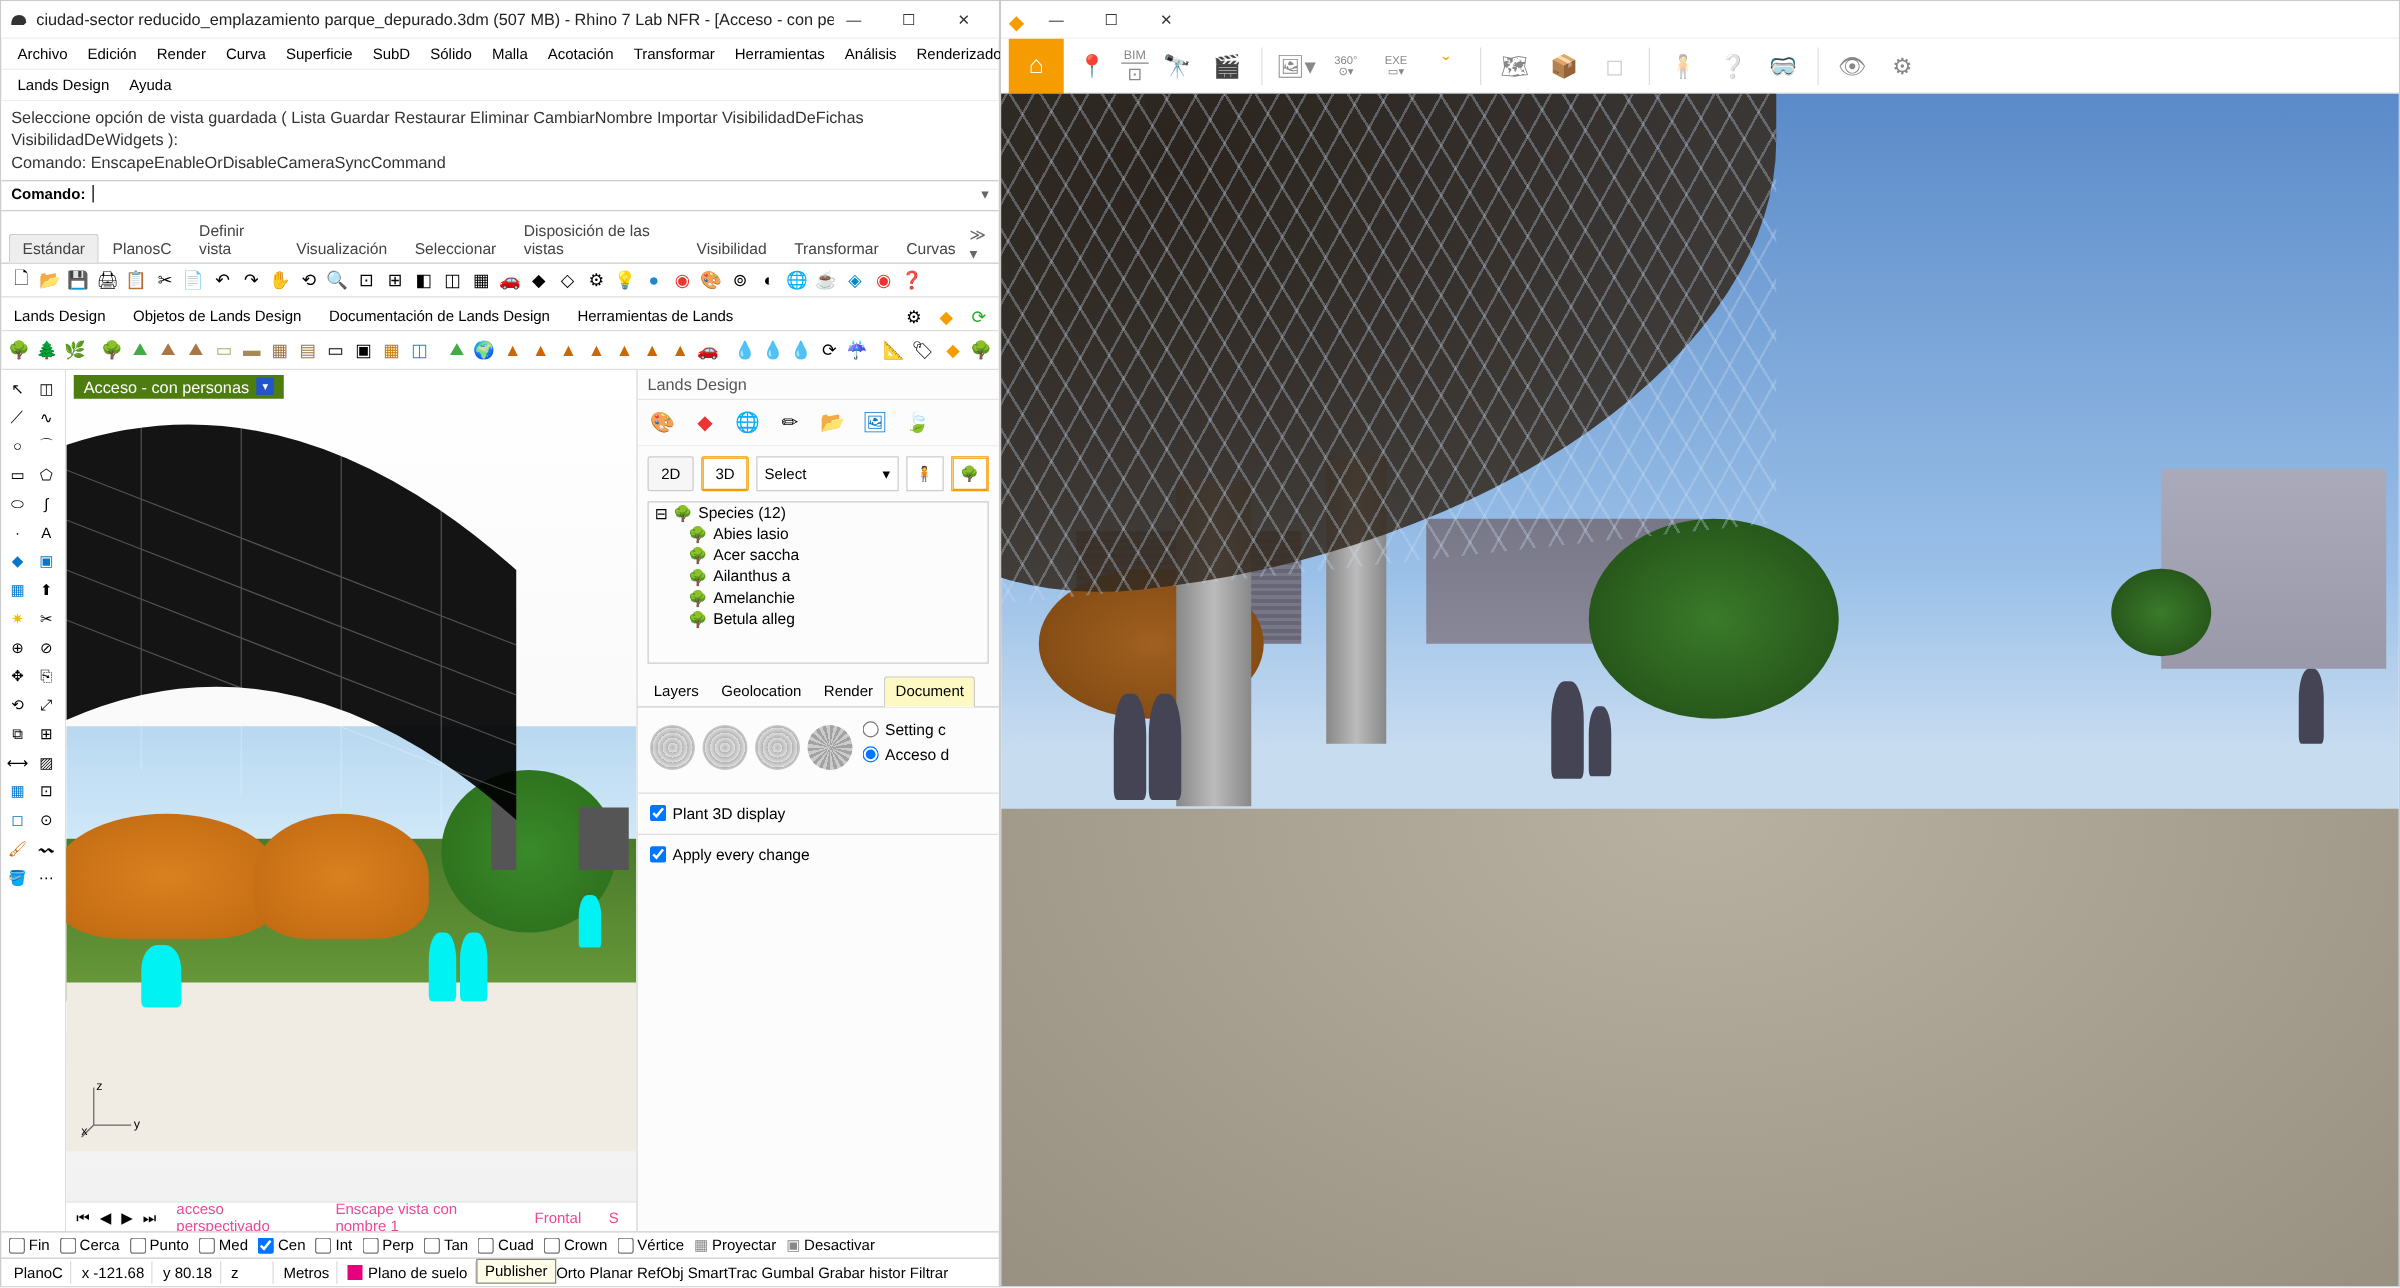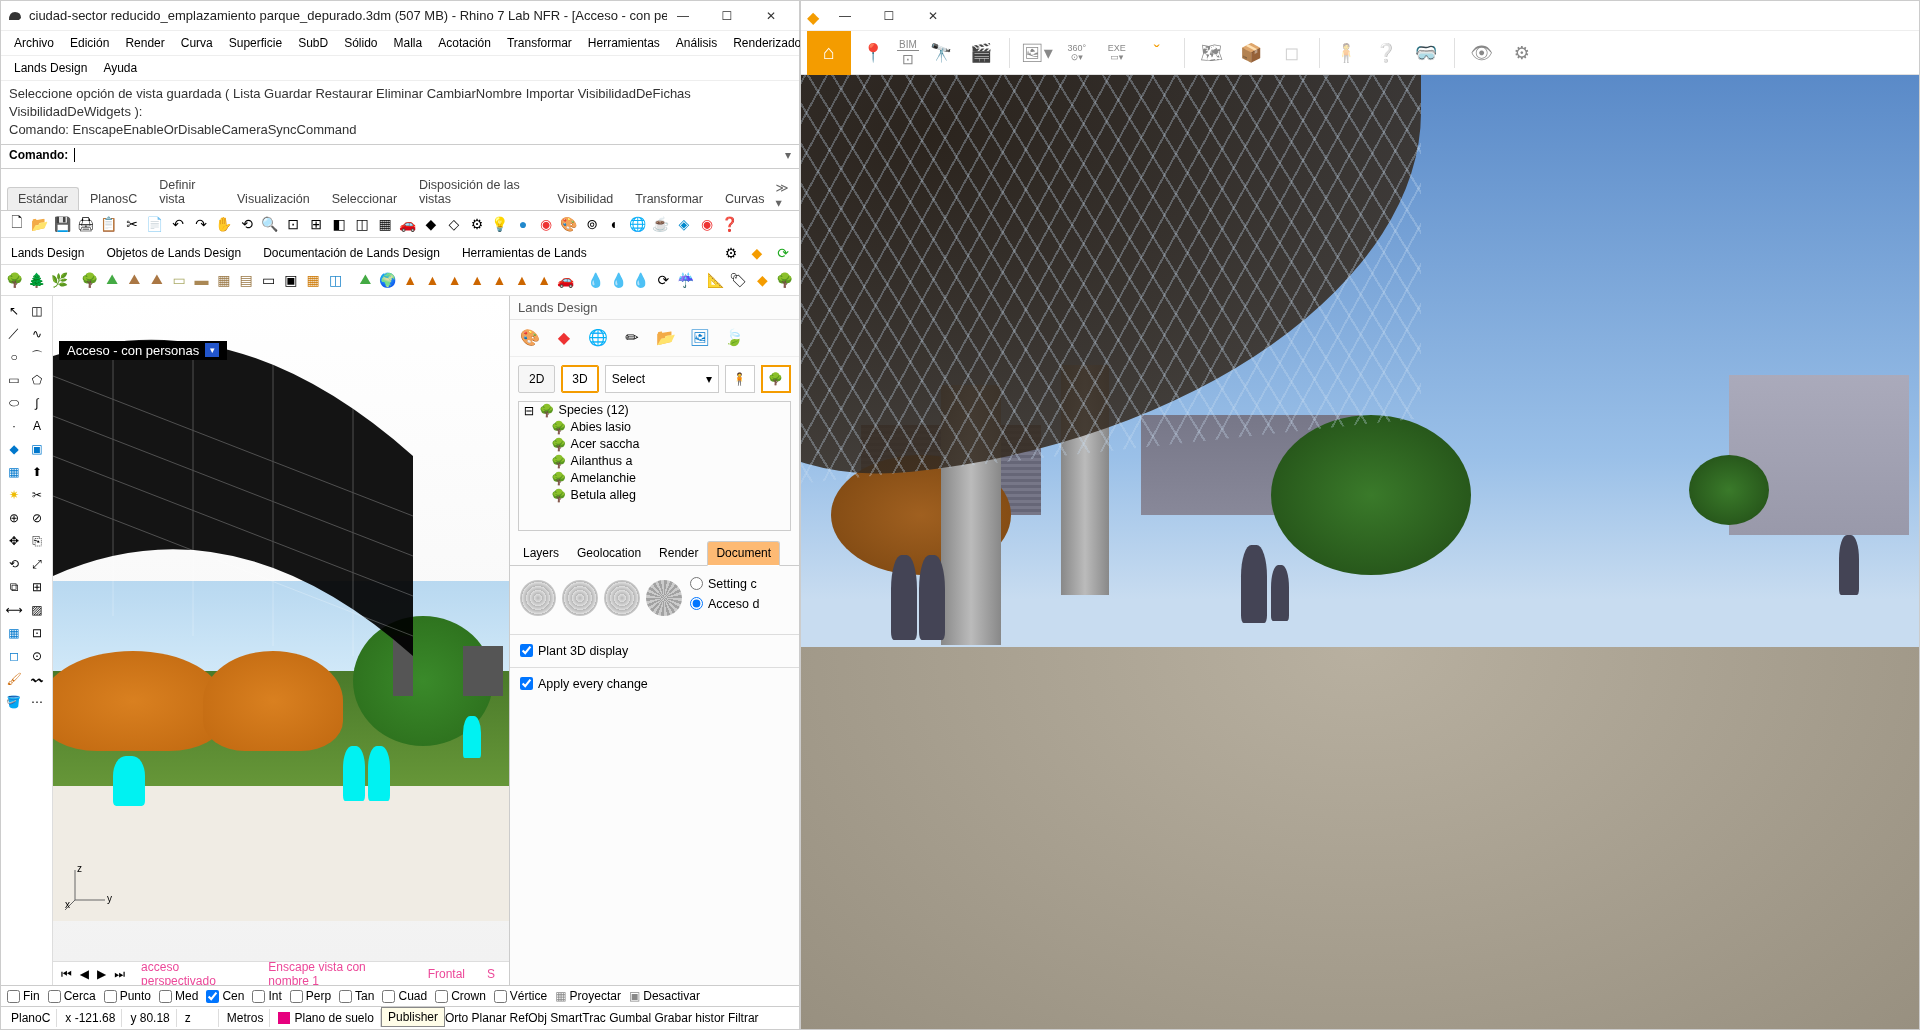--- a/index.html
+++ b/index.html
@@ -23,21 +23,21 @@
 .tb-ico { width: 20px; height: 20px; display: flex; align-items: center; justify-content: center; font-size: 14px; border-radius: 2px; cursor: pointer; }
 .ldtabs { display: flex; align-items: center; padding: 4px 6px 0; gap: 14px; border-bottom: 1px solid #ddd; }
 .ldtabs .tab { padding: 4px 4px; cursor: pointer; }
 .ldtabs .right { margin-left: auto; display: flex; gap: 6px; align-items: center; }
 .toolbar2 { display: flex; gap: 2px; padding: 4px 4px; border-bottom: 1px solid #ddd; }
 .tb2-ico { width: 22px; height: 22px; display: flex; align-items: center; justify-content: center; font-size: 14px; cursor: pointer; }
 .main-area { flex: 1; display: flex; overflow: hidden; }
 .left-tools { width: 52px; background: #fff; border-right: 1px solid #ddd; display: flex; flex-wrap: wrap; align-content: flex-start; gap: 1px; padding: 4px 2px; }
 .lt-ico { width: 22px; height: 22px; display: flex; align-items: center; justify-content: center; font-size: 12px; cursor: pointer; border-radius: 2px; }
 .viewport { flex: 1; position: relative; background: #fff; display: flex; flex-direction: column; }
-.vp-title { position: absolute; top: 4px; left: 6px; background: #000000; color: #fff; padding: 2px 8px; font-size: 13px; display: flex; align-items: center; gap: 6px; z-index: 2; margin-top: 41px; }
+.vp-title { position: absolute; top: 4px; left: 6px; background: #4d7c0f; color: #fff; padding: 2px 8px; font-size: 13px; display: flex; align-items: center; gap: 6px; z-index: 2; }
 .vp-title .dd { background: #2255cc; width: 14px; height: 14px; display: flex; align-items: center; justify-content: center; font-size: 9px; }
 .vp-canvas { flex: 1; background: linear-gradient(#fff,#f2f2f2); position: relative; overflow: hidden; }
 .structure { position: absolute; left: 0; top: 20px; width: 380px; height: 360px; }
 .sky-band { position: absolute; top: 285px; left: 0; right: 0; height: 90px; background: linear-gradient(#b8d8f0,#d0e8f8); }
 .grass { position: absolute; top: 375px; left: 0; right: 0; height: 130px; background: linear-gradient(#4a7a2a,#6a9a3a); }
 .ground { position: absolute; top: 490px; left: 0; right: 0; bottom: 40px; background: #f0ece4; }
 .fall-tree { position: absolute; top: 355px; width: 180px; height: 100px; background: radial-gradient(#d98020,#c06810); border-radius: 50% 50% 30% 30%; }
 .green-tree { position: absolute; top: 320px; width: 140px; height: 130px; background: radial-gradient(#3a8a2a,#2a6a1a); border-radius: 50%; }
 .building { position: absolute; background: #555; }
 .person { position: absolute; width: 22px; height: 55px; background: #00f2f2; border-radius: 40% 40% 10% 10%; }
@@ -56,21 +56,21 @@
 .select { flex: 1; height: 28px; border: 1px solid #ccc; background: #fff; padding: 0 6px; display: flex; align-items: center; justify-content: space-between; }
 .sqbtn { width: 30px; height: 28px; border: 1px solid #ccc; display: flex; align-items: center; justify-content: center; background: #fff; cursor: pointer; }
 .sqbtn.active { border-color: #f49c00; box-shadow: 0 0 0 1px #f49c00 inset; }
 .tree { border: 1px solid #ccc; margin: 0 8px; height: 130px; overflow: hidden; font-size: 12.5px; }
 .tree-row { display: flex; align-items: center; gap: 4px; padding: 1px 4px; }
 .tree-row .exp { width: 12px; text-align: center; }
 .tree-row .ticon { color: #2a8a2a; }
 .tree-row.child { padding-left: 32px; }
 .sp-tabs { display: flex; border-bottom: 1px solid #ccc; margin-top: 10px; padding-left: 4px; }
 .sp-tabs .tab { padding: 4px 8px; border: 1px solid transparent; cursor: pointer; font-size: 12px; }
-.sp-tabs .tab.active { border-color: #ccc; border-bottom-color: #fff; background: #fdba74; border-radius: 3px 3px 0 0; margin-bottom: -1px; }
+.sp-tabs .tab.active { border-color: #ccc; border-bottom-color: #fff; background: #fef9c3; border-radius: 3px 3px 0 0; margin-bottom: -1px; }
 .sp-body { flex: 1; padding: 8px 10px; overflow: auto; font-size: 12.5px; }
 .radio-row, .check-row { display: flex; align-items: center; gap: 5px; padding: 3px 0; }
 .plant-thumbs { display: flex; gap: 6px; padding: 6px 0 12px; }
 .pt { width: 36px; height: 36px; border-radius: 50%; background: repeating-radial-gradient(#888,#ccc 4px); opacity: 0.6; }
 .sep { height: 1px; background: #ddd; margin: 6px -10px; }
 .tree-imgs { display: flex; align-items: flex-end; gap: 10px; height: 80px; margin: 4px 0 10px; }
 .timg { background: radial-gradient(#3a6a2a,#1a4a1a); border-radius: 50% 50% 20% 20%; }
 .statusbar { display: flex; gap: 8px; padding: 3px 6px; border-top: 1px solid #ccc; font-size: 12px; align-items: center; flex-wrap: wrap; }
 .cb { display: flex; align-items: center; gap: 3px; }
 .statusbar2 { display: flex; gap: 2px; padding: 2px 4px; border-top: 1px solid #ccc; font-size: 12px; align-items: center; }

